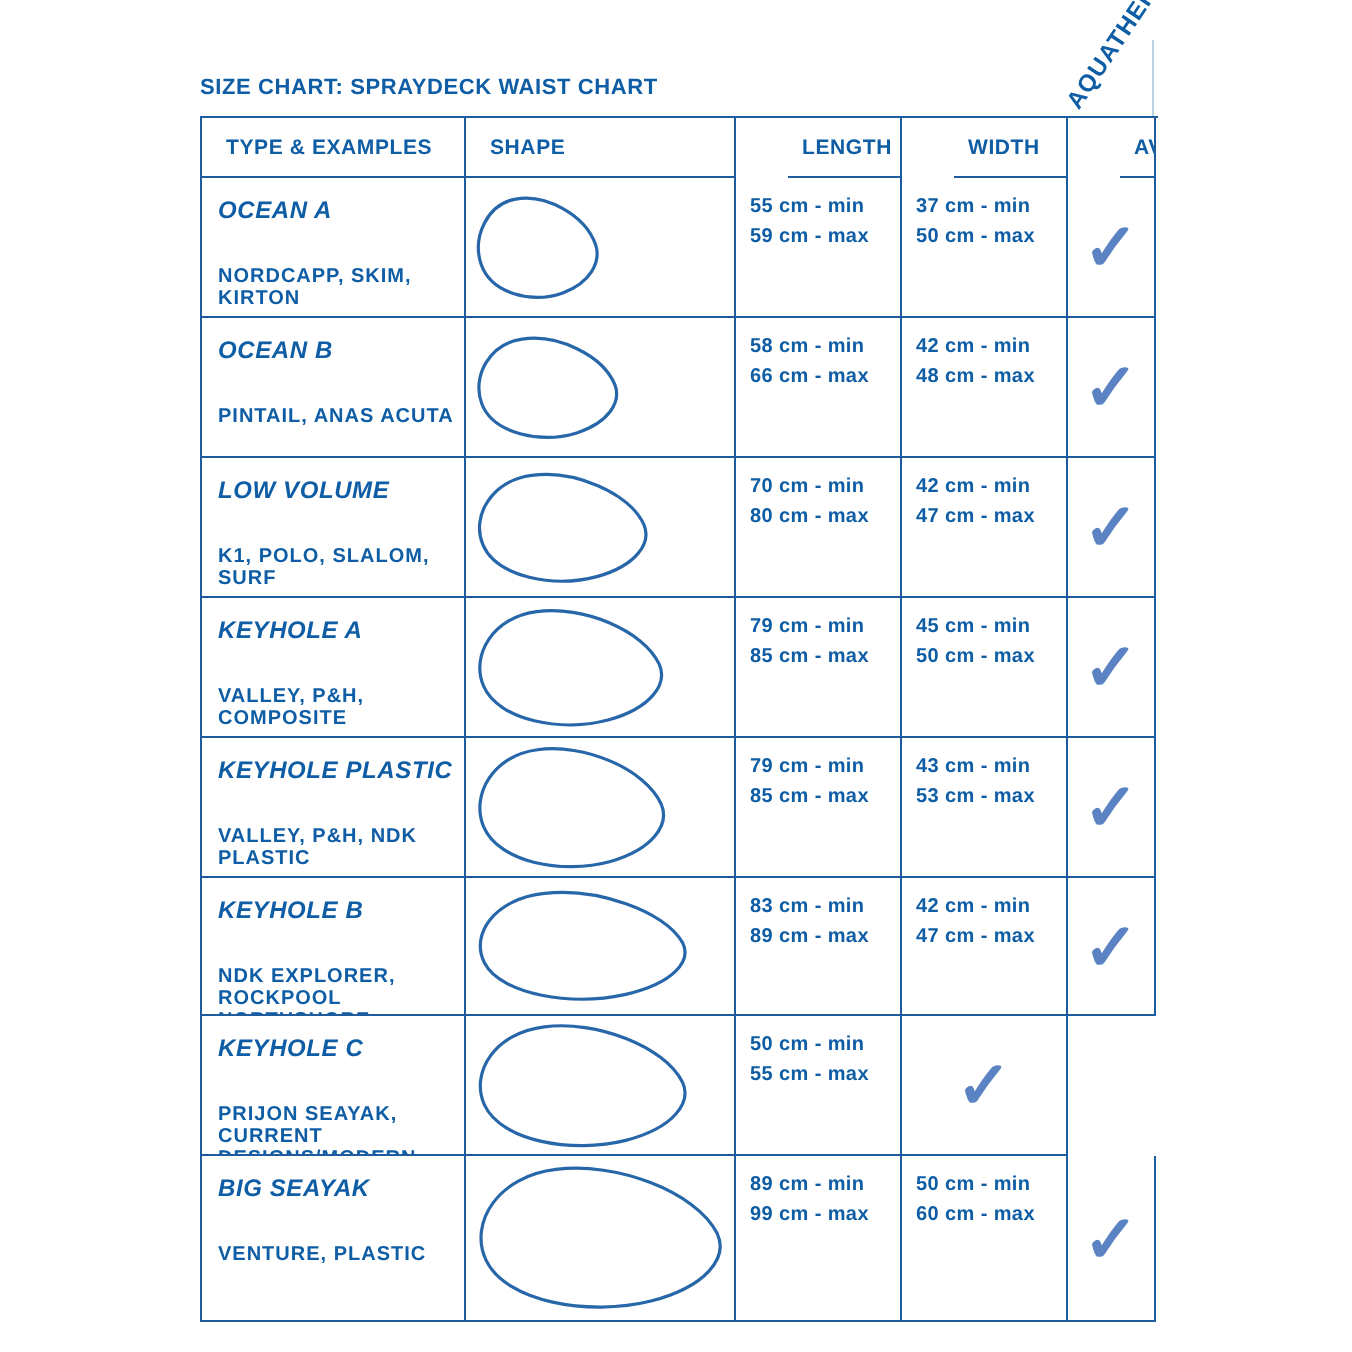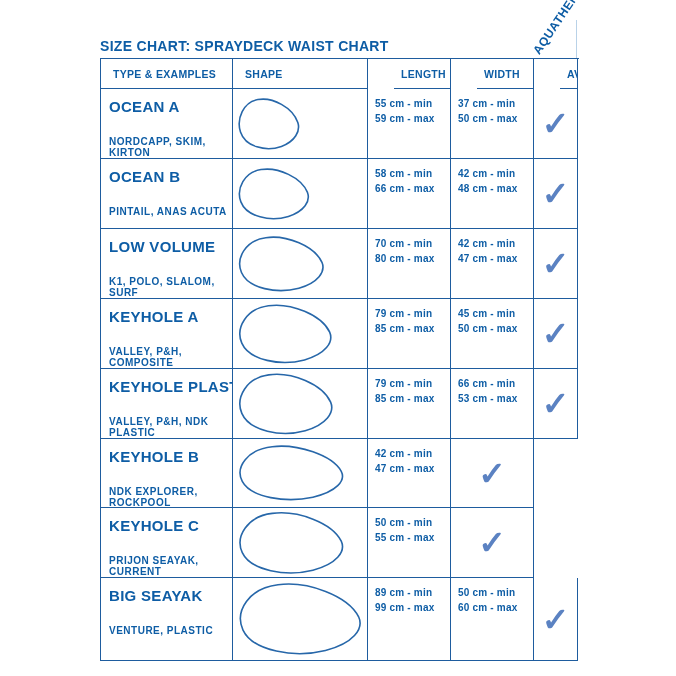--- a/index.html
+++ b/index.html
@@ -9,21 +9,21 @@
     --check:#5b82c2;
   }
   *{margin:0;padding:0;box-sizing:border-box;}
   html,body{background:#ffffff;}
   .page{
     position:relative;width:676px;height:676px;overflow:hidden;background:#ffffff;
     font-family:"Liberation Sans",sans-serif;color:var(--blue);
   }
   .title{
     position:absolute;left:100px;top:38px;
-    font-size:14px;font-weight:bold;letter-spacing:0.3px;color:var(--blue);
+    font-size:11px;font-weight:bold;letter-spacing:0.3px;color:var(--blue);
     white-space:nowrap;
   }
   .tbl{
     position:absolute;left:100px;top:58px;
     border-top:1.5px solid var(--border);
     border-left:1.5px solid var(--border);
     width:478.5px;
   }
   .row{display:grid;grid-template-columns:132px 135px 83px 83px 44px;}
   .cell{
@@ -32,21 +32,21 @@
     position:relative;overflow:hidden;
   }
   .hrow{height:30px;}
   .rh70{height:70px;}
   .rh69{height:69px;}
   .rh83{height:83px;}
   .hc{display:flex;align-items:center;font-size:10.5px;font-weight:bold;letter-spacing:0.3px;white-space:nowrap;}
   .pad12{padding-left:12px;text-align:right;}
   .pad7{padding-left:7px;margin-left:26px;}
   .tc{padding:9px 4px 0 8px;}
-  .tname{font-size:15px;font-weight:bold;letter-spacing:0.3px;white-space:nowrap;}
+  .tname{font-size:12px;font-weight:bold;letter-spacing:0.3px;white-space:nowrap;font-style:italic;}
   .texamples{margin-top:21px;font-size:10px;font-weight:bold;letter-spacing:0.5px;line-height:11px;white-space:pre-line;}
   .vc{padding:8px 0 16px 7px;font-size:10px;font-weight:bold;line-height:14.5px;letter-spacing:0.2px;white-space:nowrap;}
   .sc svg{position:absolute;left:5px;top:50%;transform:translateY(-50%);}
   .egg-path{fill:none;stroke:var(--stroke);stroke-width:1.6;vector-effect:non-scaling-stroke;}
   .cc{display:flex;align-items:center;justify-content:center;}
   .checkmark{font-size:33px;font-weight:bold;color:var(--check);line-height:1;}
   .logo-clip{position:absolute;left:520px;top:0;width:57px;height:62px;overflow:hidden;}
   .logo-text{
     position:absolute;left:16px;top:46px;transform:rotate(-56deg);transform-origin:0 50%;
     font-size:12px;font-weight:bold;letter-spacing:0.5px;color:var(--blue);white-space:nowrap;
@@ -175,40 +175,44 @@
       <div class="cell sc">
         <svg viewBox="0 0 100 66" preserveAspectRatio="none" width="96" height="62">
             <path class="egg-path" d="M 32 2 C 56 -1.5 88 12 96.5 31 C 101 42 92 55 70 61.5 C 45 68.5 12 62 4 43 C -3 26 9 5 32 2 Z"></path>
           </svg>
       </div>
       <div class="cell vc">
         <div>79 cm - min</div>
         <div>85 cm - max</div>
       </div>
       <div class="cell vc">
-        <div>66 cm - min</div>
+        <div>43 cm - min</div>
         <div>53 cm - max</div>
       </div>
       <div class="cell cc">
         <span class="checkmark">✓</span>
       </div>
     </div>
 
     <div class="row rh69">
       <div class="cell tc">
         <div class="tname">KEYHOLE B</div>
         <div class="texamples">NDK EXPLORER, ROCKPOOL
 NORTHSHORE, COMPOSITE</div>
       </div>
       <div class="cell sc">
         <svg viewBox="0 0 100 66" preserveAspectRatio="none" width="107" height="56">
             <path class="egg-path" d="M 32 2 C 56 -1.5 88 12 96.5 31 C 101 42 92 55 70 61.5 C 45 68.5 12 62 4 43 C -3 26 9 5 32 2 Z"></path>
           </svg>
       </div>
       <div class="cell vc">
+        <div>83 cm - min</div>
+        <div>89 cm - max</div>
+      </div>
+      <div class="cell vc">
         <div>42 cm - min</div>
         <div>47 cm - max</div>
       </div>
       <div class="cell cc">
         <span class="checkmark">✓</span>
       </div>
     </div>
 
     <div class="row rh70">
       <div class="cell tc">

